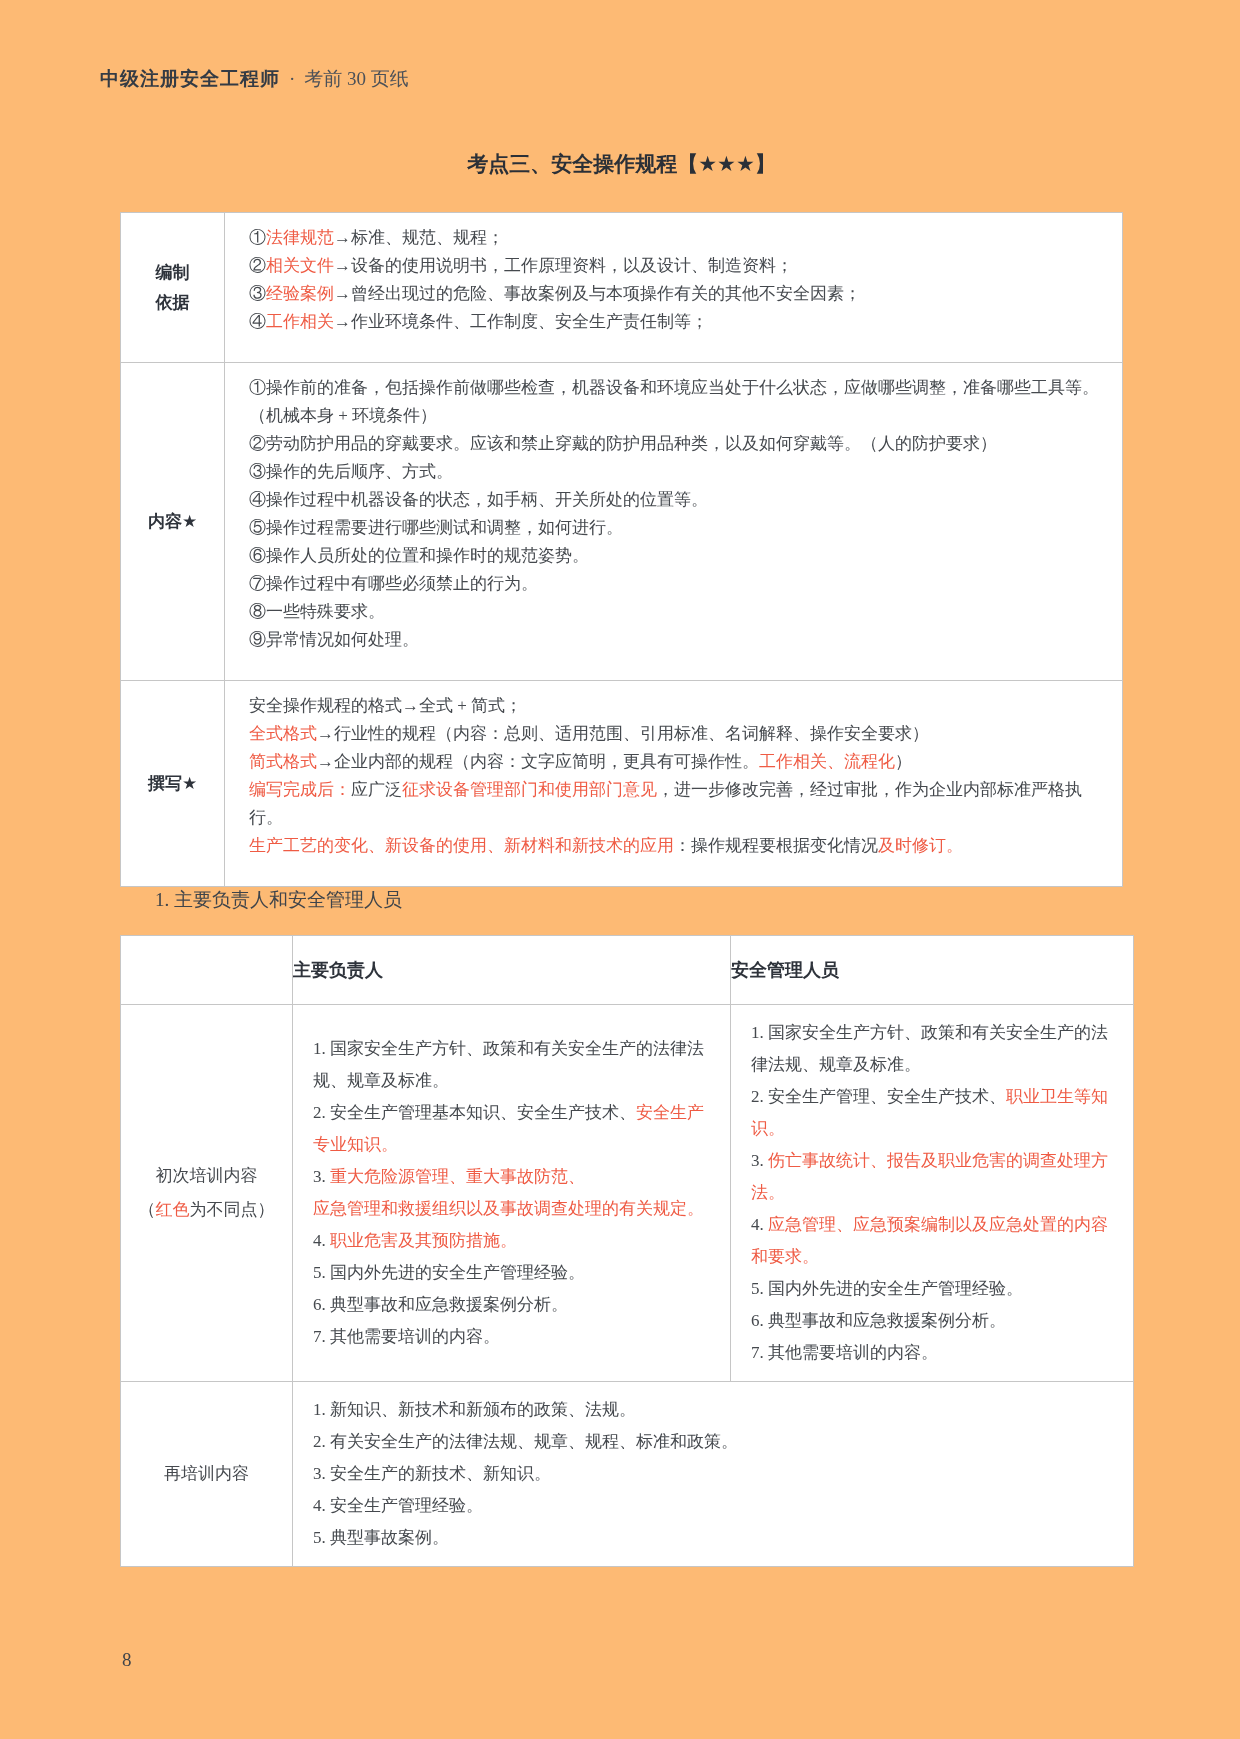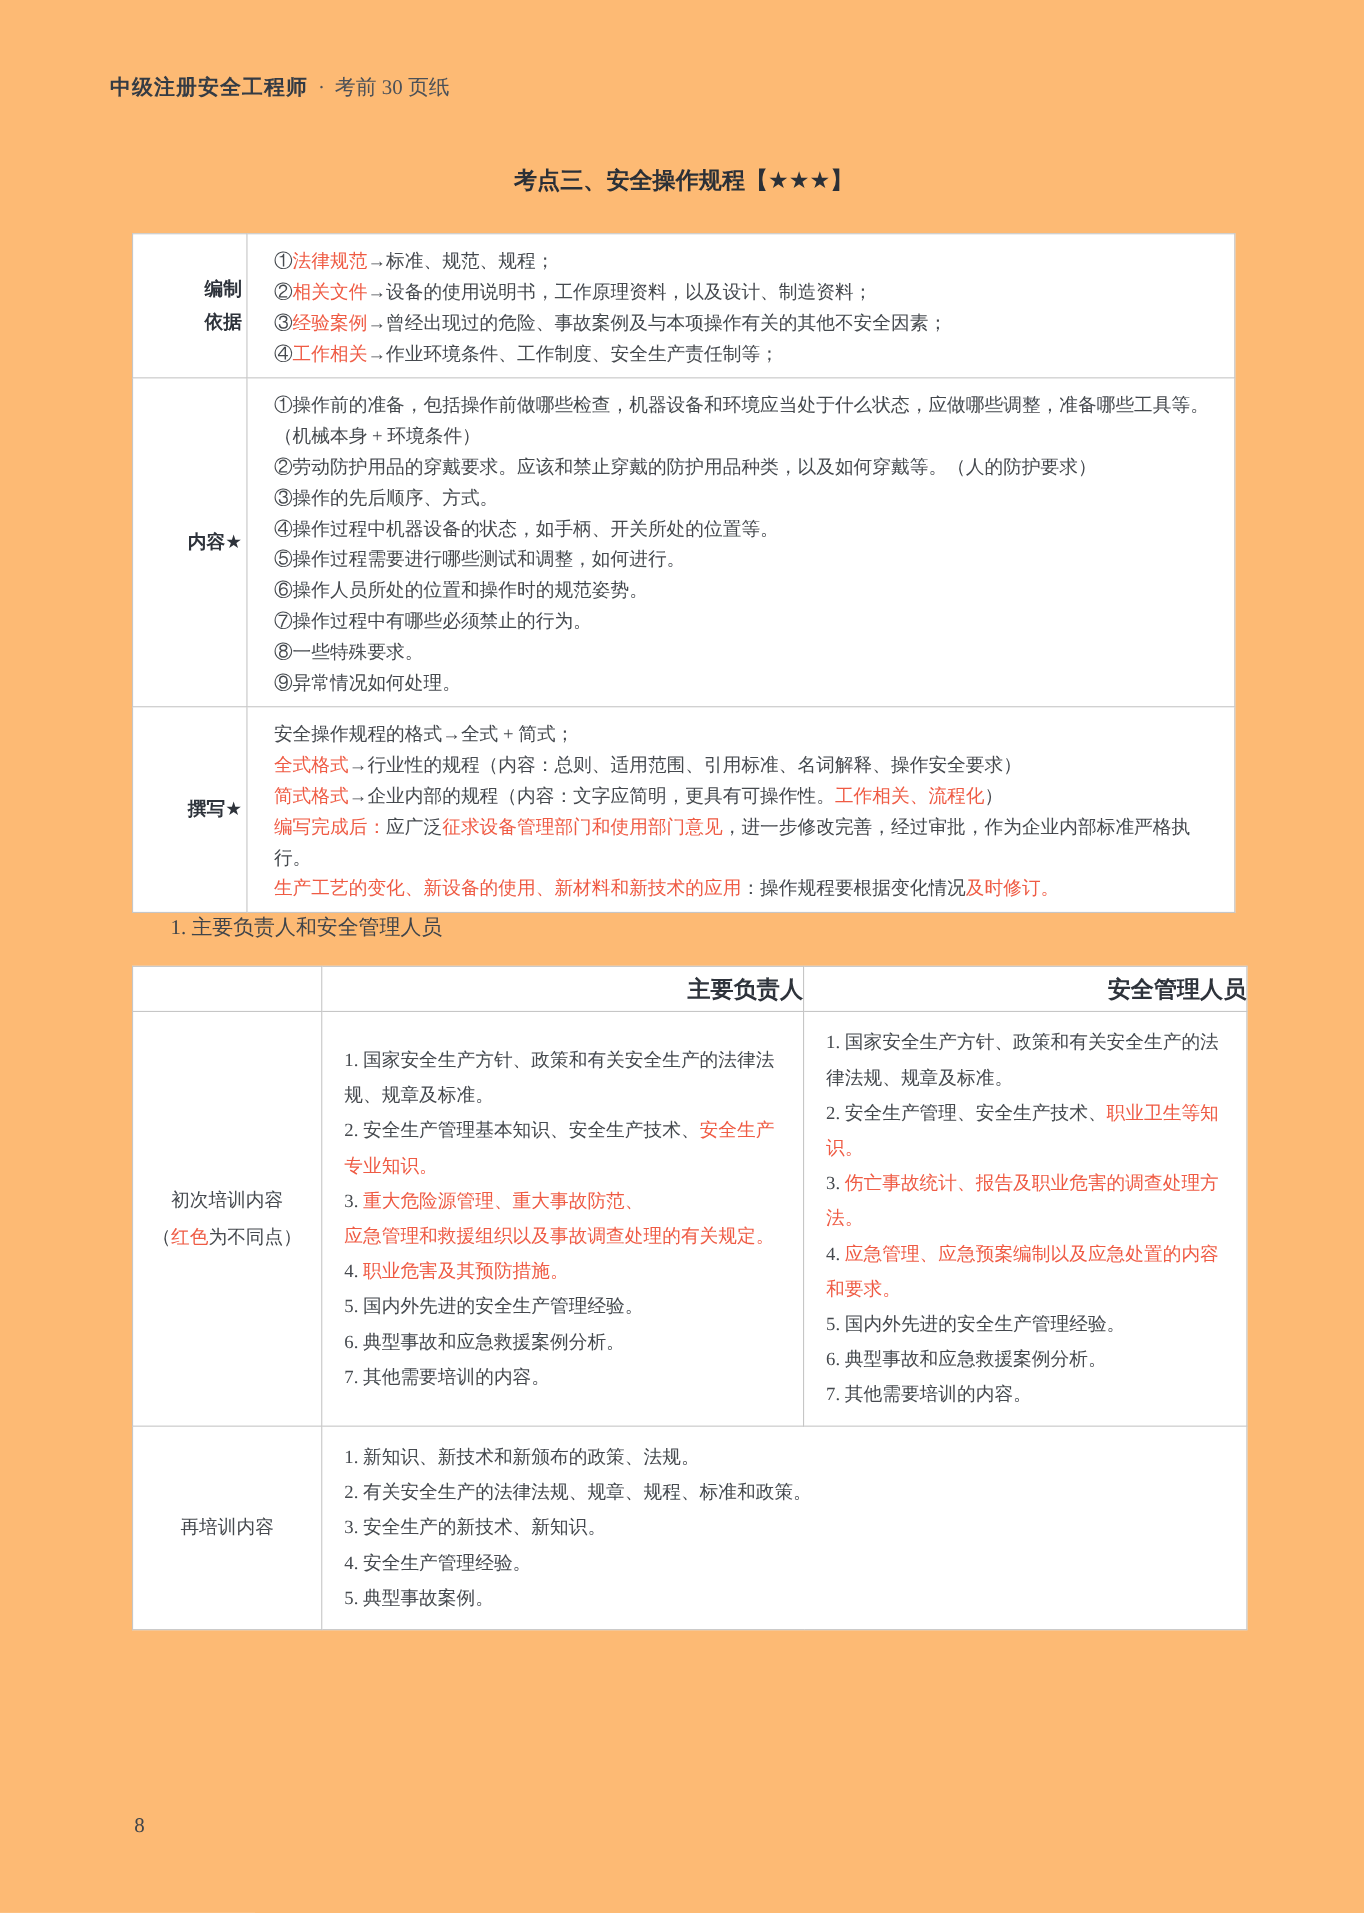--- a/index.html
+++ b/index.html
@@ -24,41 +24,41 @@
   .doc-header .sub{color:#4c5158;}
   .sec-title{
     margin:0 0 34px 0;
     font-family:"Liberation Sans","DejaVu Sans",sans-serif;
     font-weight:bold;font-size:21px;color:#2b3037;text-align:center;
   }
   .sec-title.second{margin-top:70px;margin-bottom:24px;}
   .subtitle{font-size:19px;color:#3f444a;margin:0 0 22px 35px;}
   table{border-collapse:collapse;table-layout:fixed;width:1003px;background:#fff;}
   td,th{border:1px solid #c6c6c6;vertical-align:middle;}
-  .t1 .lbl{width:95px;text-align:right;}
+  .t1 .lbl{width:95px;}
   .lbl{
     text-align:center;
     font-family:"Liberation Sans","DejaVu Sans",sans-serif;
     font-weight:bold;font-size:17px;color:#2e333b;
     line-height:30px;padding:8px 4px;
   }
   .t2 .lbl{
     width:163px;
     font-family:"Liberation Serif","DejaVu Serif",serif;
     font-weight:normal;color:#45494e;line-height:34px;
   }
   .cnt{
-    padding:11px 18px 7px 24px;
+    padding:11px 18px 26px 24px;
     font-size:17px;line-height:28px;color:#45494e;
     vertical-align:middle;text-align:left;
   }
   .t2 th{
     font-family:"Liberation Sans","DejaVu Sans",sans-serif;
-    font-weight:bold;font-size:21px;color:#2e333b;
-    padding:6px 0;text-align:right;
+    font-weight:bold;font-size:18px;color:#2e333b;
+    padding:22px 0;text-align:left;
   }
   .t2 .col1{width:437px;}
   .t2 .col2{width:402px;}
   .t2 .cnt{line-height:32px;padding:12px 16px 12px 20px;}
   .red{color:var(--red,#ef5b44);}
   .page-num{
     position:absolute;left:122px;bottom:68px;
     font-size:19px;color:#3f444a;
   }
 </style>

